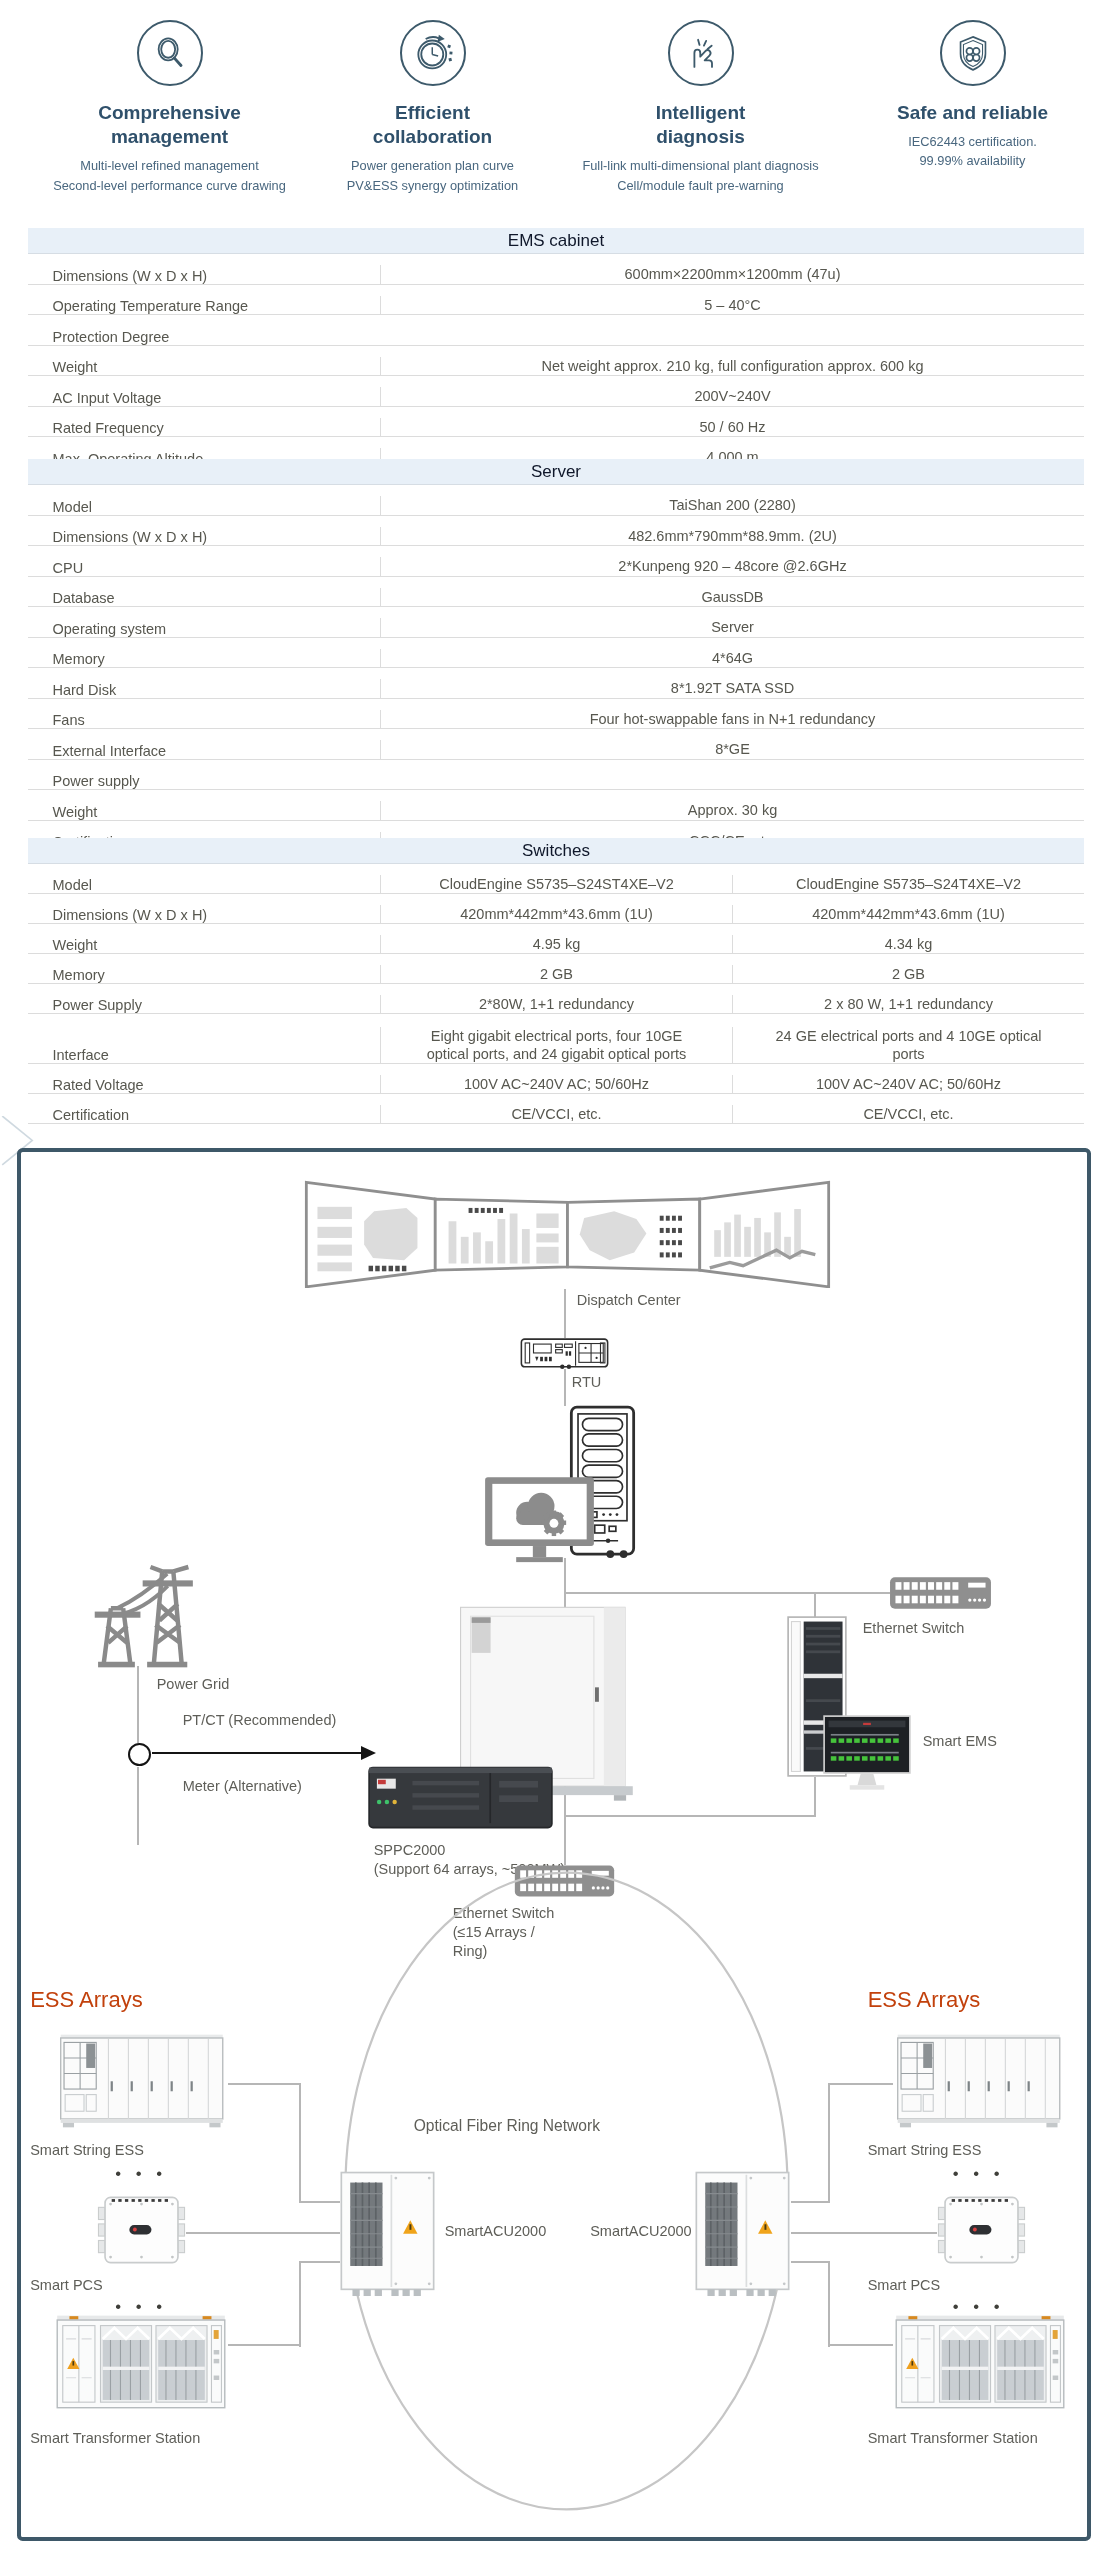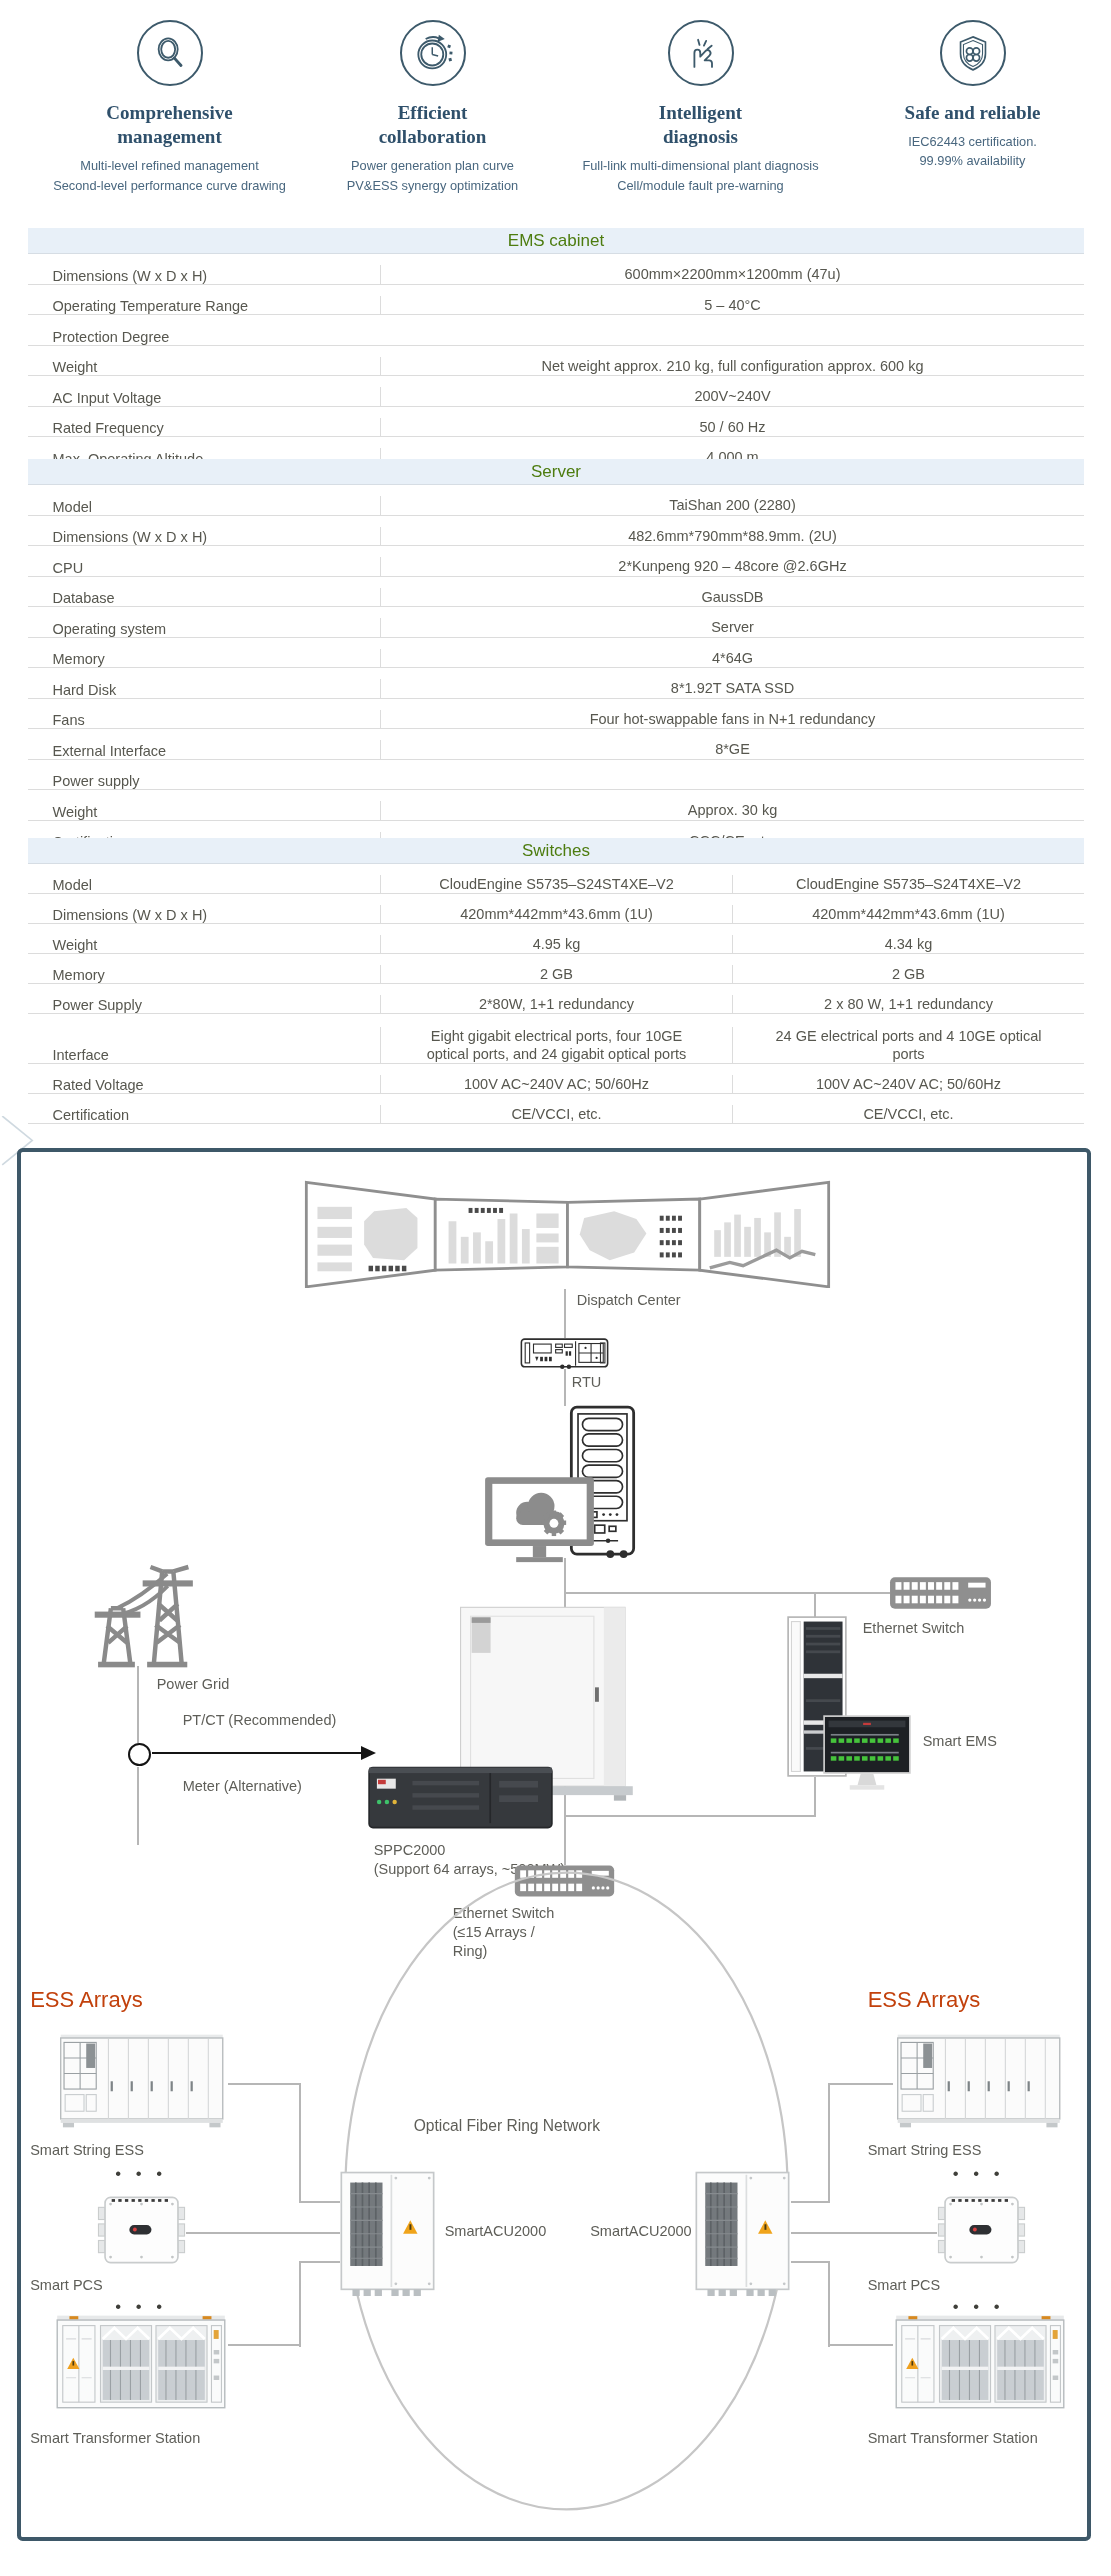--- a/index.html
+++ b/index.html
@@ -3,26 +3,26 @@
 <meta charset="utf-8">
 <style>
   html,body{margin:0;padding:0;background:#fff;}
   .page{position:relative;width:1112px;height:2576px;background:#fff;overflow:hidden;
         font-family:"Liberation Sans", sans-serif;color:#5a5a52;}
   
   .feature{position:absolute;top:20px;width:311px;text-align:center;}
   .f-ring{width:62px;height:62px;border:2.8px solid #3d5a6b;border-radius:50%;margin:0 auto;
           display:flex;align-items:center;justify-content:center;background:#fff;}
   .f-ring svg{width:44px;height:44px;}
-  .f-title{margin-top:14.5px;font-size:19px;font-weight:bold;color:#2f506b;line-height:1.28;white-space:pre-line;font-family:Liberation Serif, serif;}
+  .f-title{margin-top:14.5px;font-size:19px;font-weight:bold;color:#2f506b;line-height:1.28;white-space:pre-line;}
   .f-sub{margin-top:6.7px;font-size:12.8px;color:#49677f;line-height:1.55;white-space:pre-line;}
   
   .spec{position:absolute;left:28px;width:1056px;background:#fff;}
   .spec .hd{height:25px;background:#e8f0f8;border-bottom:0.6px solid #d6dde4;display:flex;align-items:center;
-            justify-content:center;font-size:17px;color:#4d7c0f;}
+            justify-content:center;font-size:17px;color:#0f172a;}
   .row{display:flex;border-bottom:0.6px solid #dcdcdc;align-items:flex-end;height:29.5px;}
   .row.tall{height:49px;}
   .row.short{height:29px;}
   .lbl{width:352px;box-sizing:border-box;padding-left:24.5px;display:flex;align-items:center;
        font-size:14.5px;color:#57574f;}
   .val{flex:1;border-left:0.6px solid #dcdcdc;display:flex;align-items:center;justify-content:center;
        text-align:center;font-size:14.5px;color:#57574f;line-height:1.25;padding:0 7.8px;}
   
   .diagram{position:absolute;left:16.7px;top:1148px;width:1074px;height:1393px;box-sizing:border-box;
            border:4.4px solid #3e5868;border-radius:5.6px;background:#fff;}

